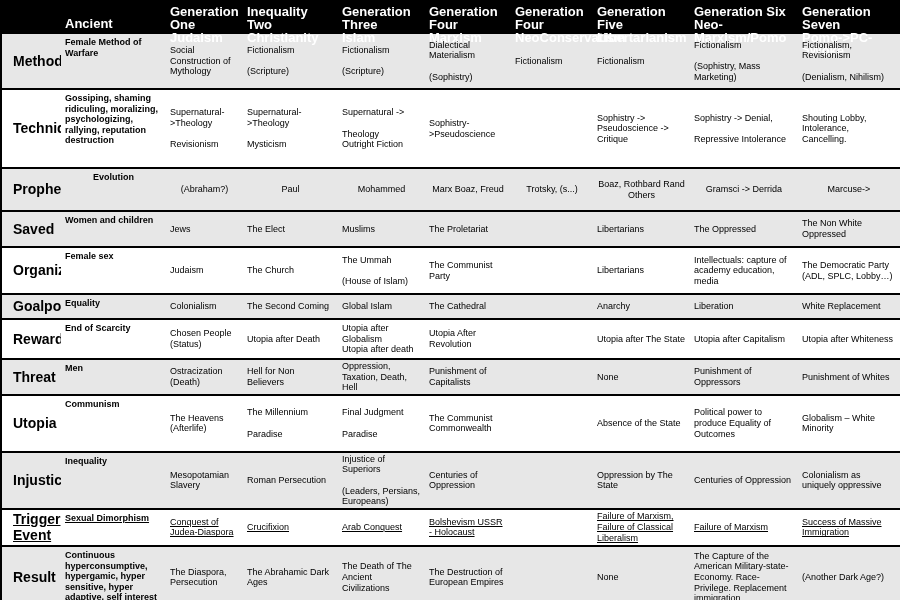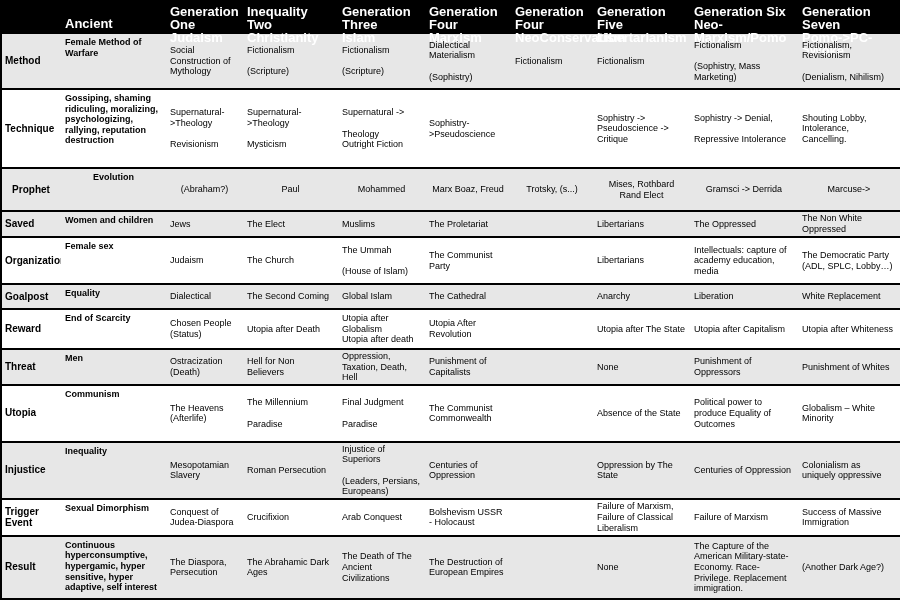--- a/index.html
+++ b/index.html
@@ -40,23 +40,23 @@
   td {
     font-size: 9px;
     line-height: 1.18;
     padding: 1px 4px;
     white-space: pre-line;
     overflow: hidden;
     vertical-align: middle;
   }
   td.row-label {
     font-weight: bold;
-    font-size: 10px;
+    font-size: 14px;
     vertical-align: middle;
-    padding-left: 3px;
+    padding-left: 11px;
   }
   td.origins {
     font-weight: bold;
     vertical-align: top;
     padding-top: 3px;
   }
 </style>
 </head>
 <body>
 
@@ -182,25 +182,25 @@
         <td class="cell">Shouting Lobby, Intolerance, Cancelling.</td>
       </tr>
       <tr class="shade" style="height: 43px; text-align: center;">
         <td class="row-label">Prophet</td>
         <td class="origins">Evolution</td>
         <td class="cell">(Abraham?)</td>
         <td class="cell">Paul</td>
         <td class="cell">Mohammed</td>
         <td class="cell">Marx Boaz, Freud</td>
         <td class="cell">Trotsky, (s...)</td>
-        <td class="cell">Mises, Rothbard Rand Elect</td>
+        <td class="cell">Boaz, Rothbard Rand Others</td>
         <td class="cell">Gramsci -&gt; Derrida</td>
         <td class="cell">Marcuse-&gt;</td>
       </tr>
-      <tr class="shade" style="height: 26px;">
+      <tr class="shade" style="height: 36px;">
         <td class="row-label">Saved</td>
         <td class="origins">Women and children</td>
         <td class="cell">Jews</td>
         <td class="cell">The Elect</td>
         <td class="cell">Muslims</td>
         <td class="cell">The Proletariat</td>
         <td class="cell"></td>
         <td class="cell">Libertarians</td>
         <td class="cell">The Oppressed</td>
         <td class="cell">The Non White Oppressed</td>
@@ -215,21 +215,21 @@
 (House of Islam)</td>
         <td class="cell">The Communist Party</td>
         <td class="cell"></td>
         <td class="cell">Libertarians</td>
         <td class="cell">Intellectuals: capture of academy education, media</td>
         <td class="cell">The Democratic Party (ADL, SPLC, Lobby…)</td>
       </tr>
       <tr class="shade" style="height: 25px;">
         <td class="row-label">Goalpost</td>
         <td class="origins">Equality</td>
-        <td class="cell">Dialectical</td>
+        <td class="cell">Colonialism</td>
         <td class="cell">The Second Coming</td>
         <td class="cell">Global Islam</td>
         <td class="cell">The Cathedral</td>
         <td class="cell"></td>
         <td class="cell">Anarchy</td>
         <td class="cell">Liberation</td>
         <td class="cell">White Replacement</td>
       </tr>
       <tr style="height: 40px;">
         <td class="row-label">Reward</td>
@@ -279,21 +279,21 @@
         <td class="cell">Roman Persecution</td>
         <td class="cell">Injustice of Superiors
 
 (Leaders, Persians, Europeans)</td>
         <td class="cell">Centuries of Oppression</td>
         <td class="cell"></td>
         <td class="cell">Oppression by The State</td>
         <td class="cell">Centuries of Oppression</td>
         <td class="cell">Colonialism as uniquely oppressive</td>
       </tr>
-      <tr style="height: 37px;">
+      <tr style="height: 37px; text-decoration: underline;">
         <td class="row-label">Trigger Event</td>
         <td class="origins">Sexual Dimorphism</td>
         <td class="cell">Conquest of Judea-Diaspora</td>
         <td class="cell">Crucifixion</td>
         <td class="cell">Arab Conquest</td>
         <td class="cell">Bolshevism USSR - Holocaust</td>
         <td class="cell"></td>
         <td class="cell">Failure of Marxism, Failure of Classical Liberalism</td>
         <td class="cell">Failure of Marxism</td>
         <td class="cell">Success of Massive Immigration</td>

